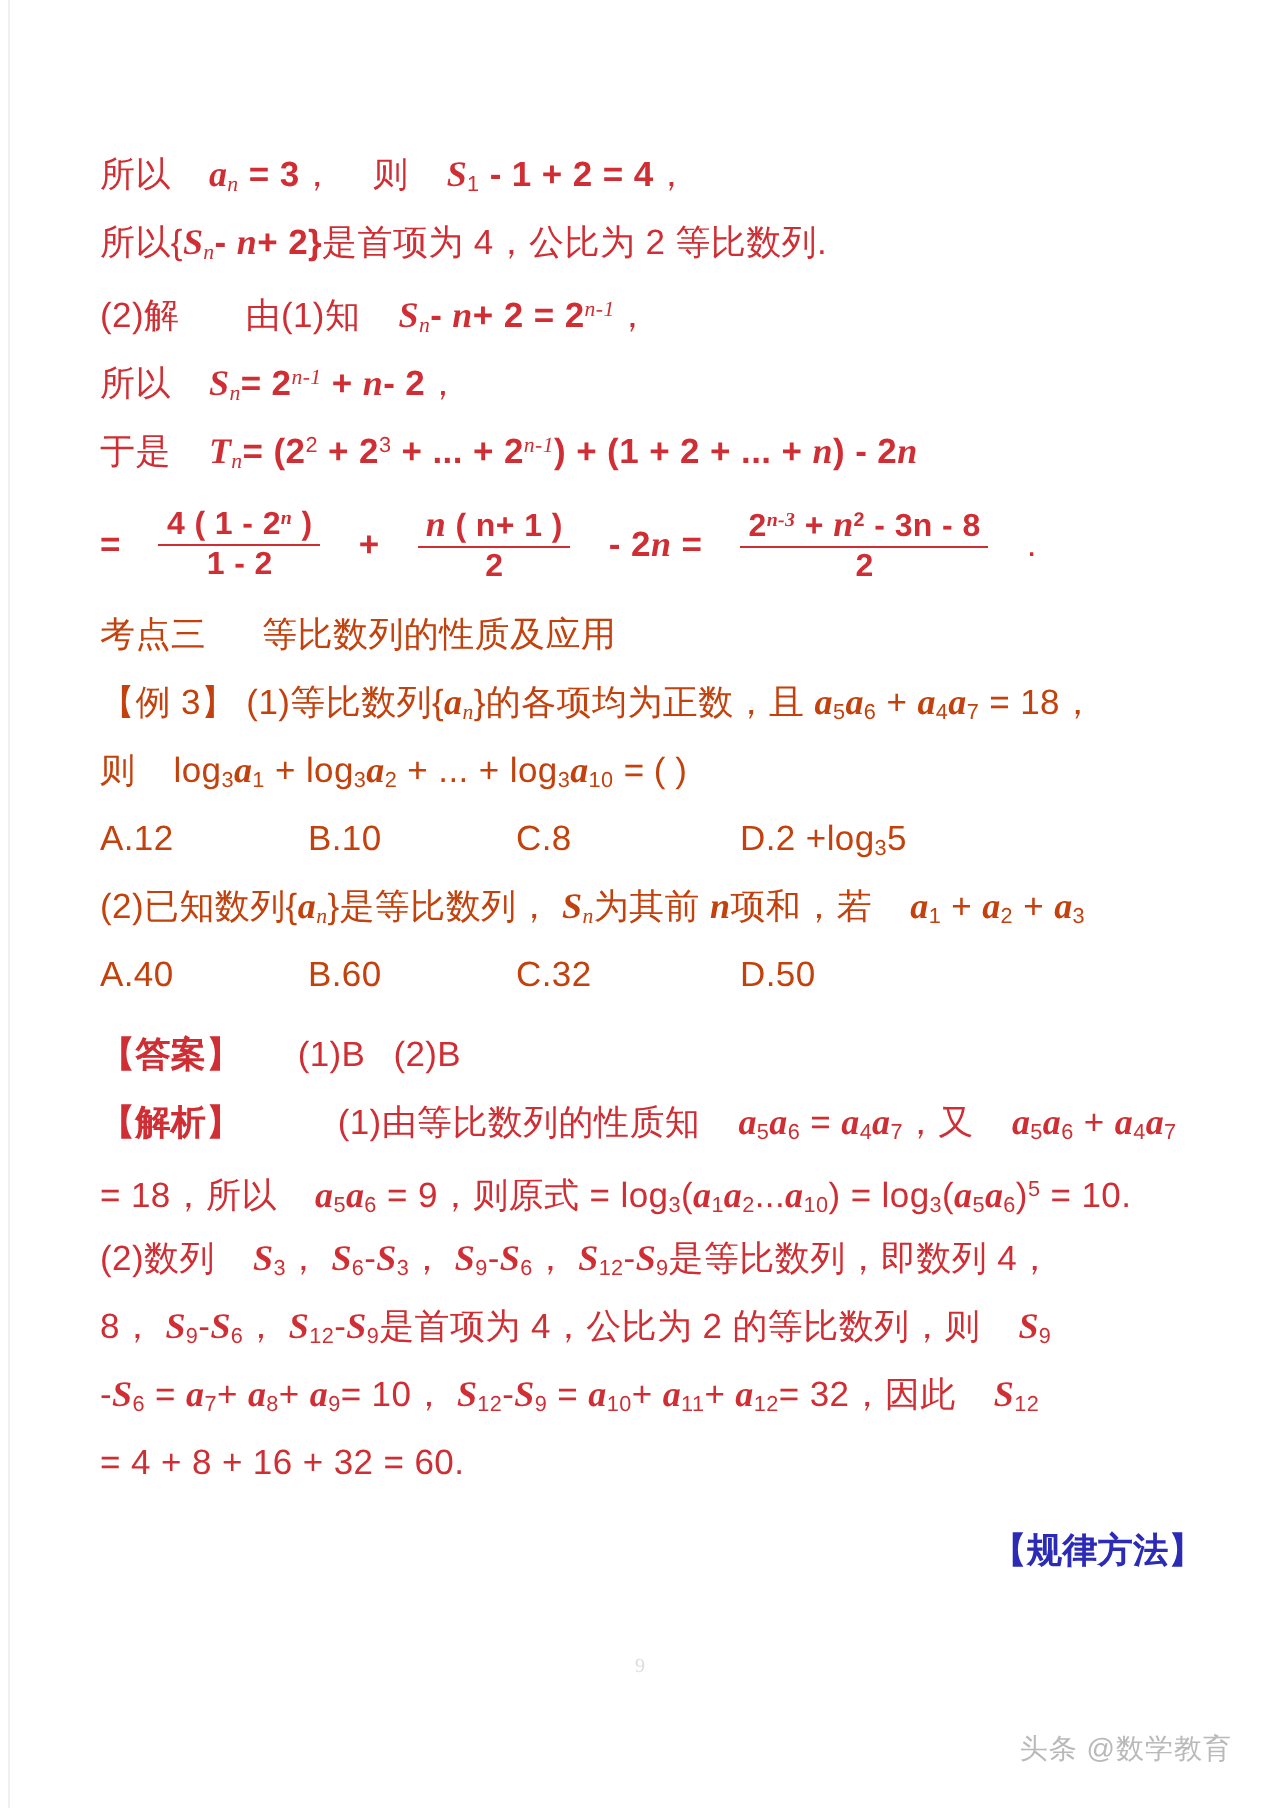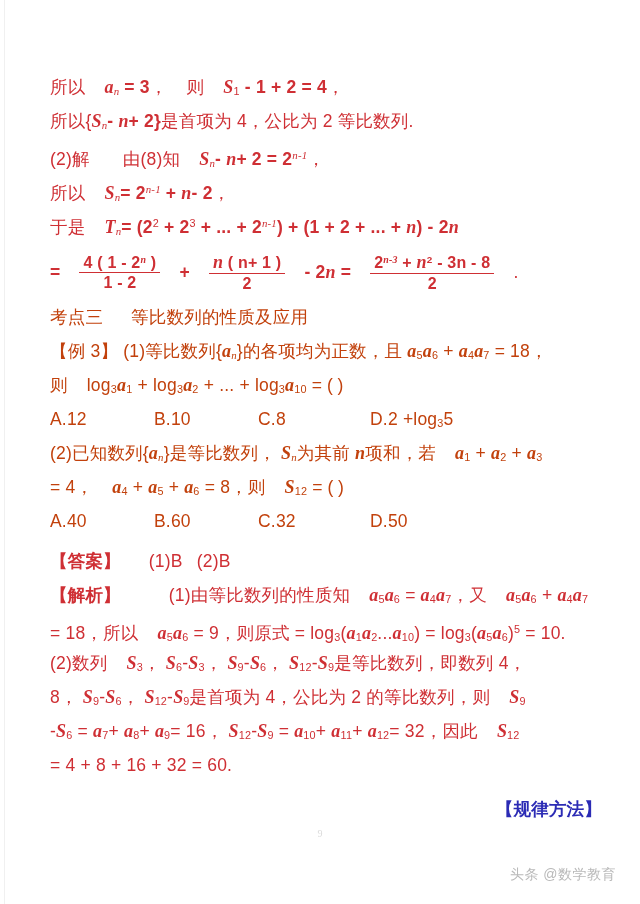--- a/index.html
+++ b/index.html
@@ -133,21 +133,21 @@
       <span class="bold">4</span><span>，</span>
     </div>
 
     <div class="line">
       <span>所以{</span><i class="v">S</i><sub>n</sub><span class="bb">-</span>
       <i class="v">n</i><span class="bb">+ 2}</span><span>是首项为 4，公比为 2 等比数列.</span>
     </div>
 
     <div class="line">
       <span>(2)解</span><span class="sp2"></span>
-      <span>由(8)知</span>
+      <span>由(1)知</span>
       <span class="sp"></span><i class="v">S</i><sub>n</sub><span class="bb">-</span>
       <i class="v">n</i><span class="bb">+ 2 = 2</span><sup>n-1</sup><span>，</span>
     </div>
 
     <div class="line">
       <span>所以</span>
       <span class="sp"></span><i class="v">S</i><sub>n</sub><span class="bb">= 2</span><sup>n-1</sup>
       <span class="bb">+</span>
       <i class="v">n</i><span class="bb">- 2</span><span>，</span>
     </div>
@@ -211,31 +211,20 @@
       <span>(2)</span><span>已知数列{</span><i class="v">a</i><sub>n</sub><span>}是等比数列，</span>
       <i class="v">S</i><sub>n</sub><span>为其前</span>
       <i class="v">n</i><span>项和，若</span>
       <span class="sp"></span><i class="v">a</i><sub class="n">1</sub>
       <span>+</span>
       <i class="v">a</i><sub class="n">2</sub>
       <span>+</span>
       <i class="v">a</i><sub class="n">3</sub>
     </div>
 
-    <div class="line black">
-      <span>= 4</span><span>，</span>
-      <span class="sp"></span><i class="v">a</i><sub class="n">4</sub>
-      <span>+</span>
-      <i class="v">a</i><sub class="n">5</sub>
-      <span>+</span>
-      <i class="v">a</i><sub class="n">6</sub>
-      <span>= 8</span><span>，则</span>
-      <span class="sp"></span><i class="v">S</i><sub class="n">12</sub>
-      <span class="blank-paren">= (          )</span>
-    </div>
 
     <div class="line black mcq">
       <span class="opt o1">A.40</span><span class="opt o2">B.60</span><span class="opt o3">C.32</span><span class="opt">D.50</span>
     </div>
 
     <div class="line" style="margin-top:6px;">
       <span class="bold">【答案】</span><span class="sp2"></span><span>(1)B</span><span class="sp"></span><span>(2)B</span>
     </div>
 
     <div class="line">
@@ -271,21 +260,21 @@
       <i class="v">S</i><sub class="n">9</sub><span>-</span><i class="v">S</i><sub class="n">6</sub><span>，</span>
       <i class="v">S</i><sub class="n">12</sub><span>-</span><i class="v">S</i><sub class="n">9</sub><span>是首项为 4，公比为 2 的等比数列，则</span>
       <span class="sp"></span><i class="v">S</i><sub class="n">9</sub>
     </div>
 
     <div class="line">
       <span>-</span><i class="v">S</i><sub class="n">6</sub>
       <span>=</span>
       <i class="v">a</i><sub class="n">7</sub><span>+</span>
       <i class="v">a</i><sub class="n">8</sub><span>+</span>
-      <i class="v">a</i><sub class="n">9</sub><span>= 16</span><span>，</span>
+      <i class="v">a</i><sub class="n">9</sub><span>= 10</span><span>，</span>
       <i class="v">S</i><sub class="n">12</sub><span>-</span><i class="v">S</i><sub class="n">9</sub>
       <span>=</span>
       <i class="v">a</i><sub class="n">10</sub><span>+</span>
       <i class="v">a</i><sub class="n">11</sub><span>+</span>
       <i class="v">a</i><sub class="n">12</sub><span>= 32</span><span>，因此</span>
       <span class="sp"></span><i class="v">S</i><sub class="n">12</sub>
     </div>
 
     <div class="line">
       <span>= 4 + 8 + 16 + 32 = 60.</span>

